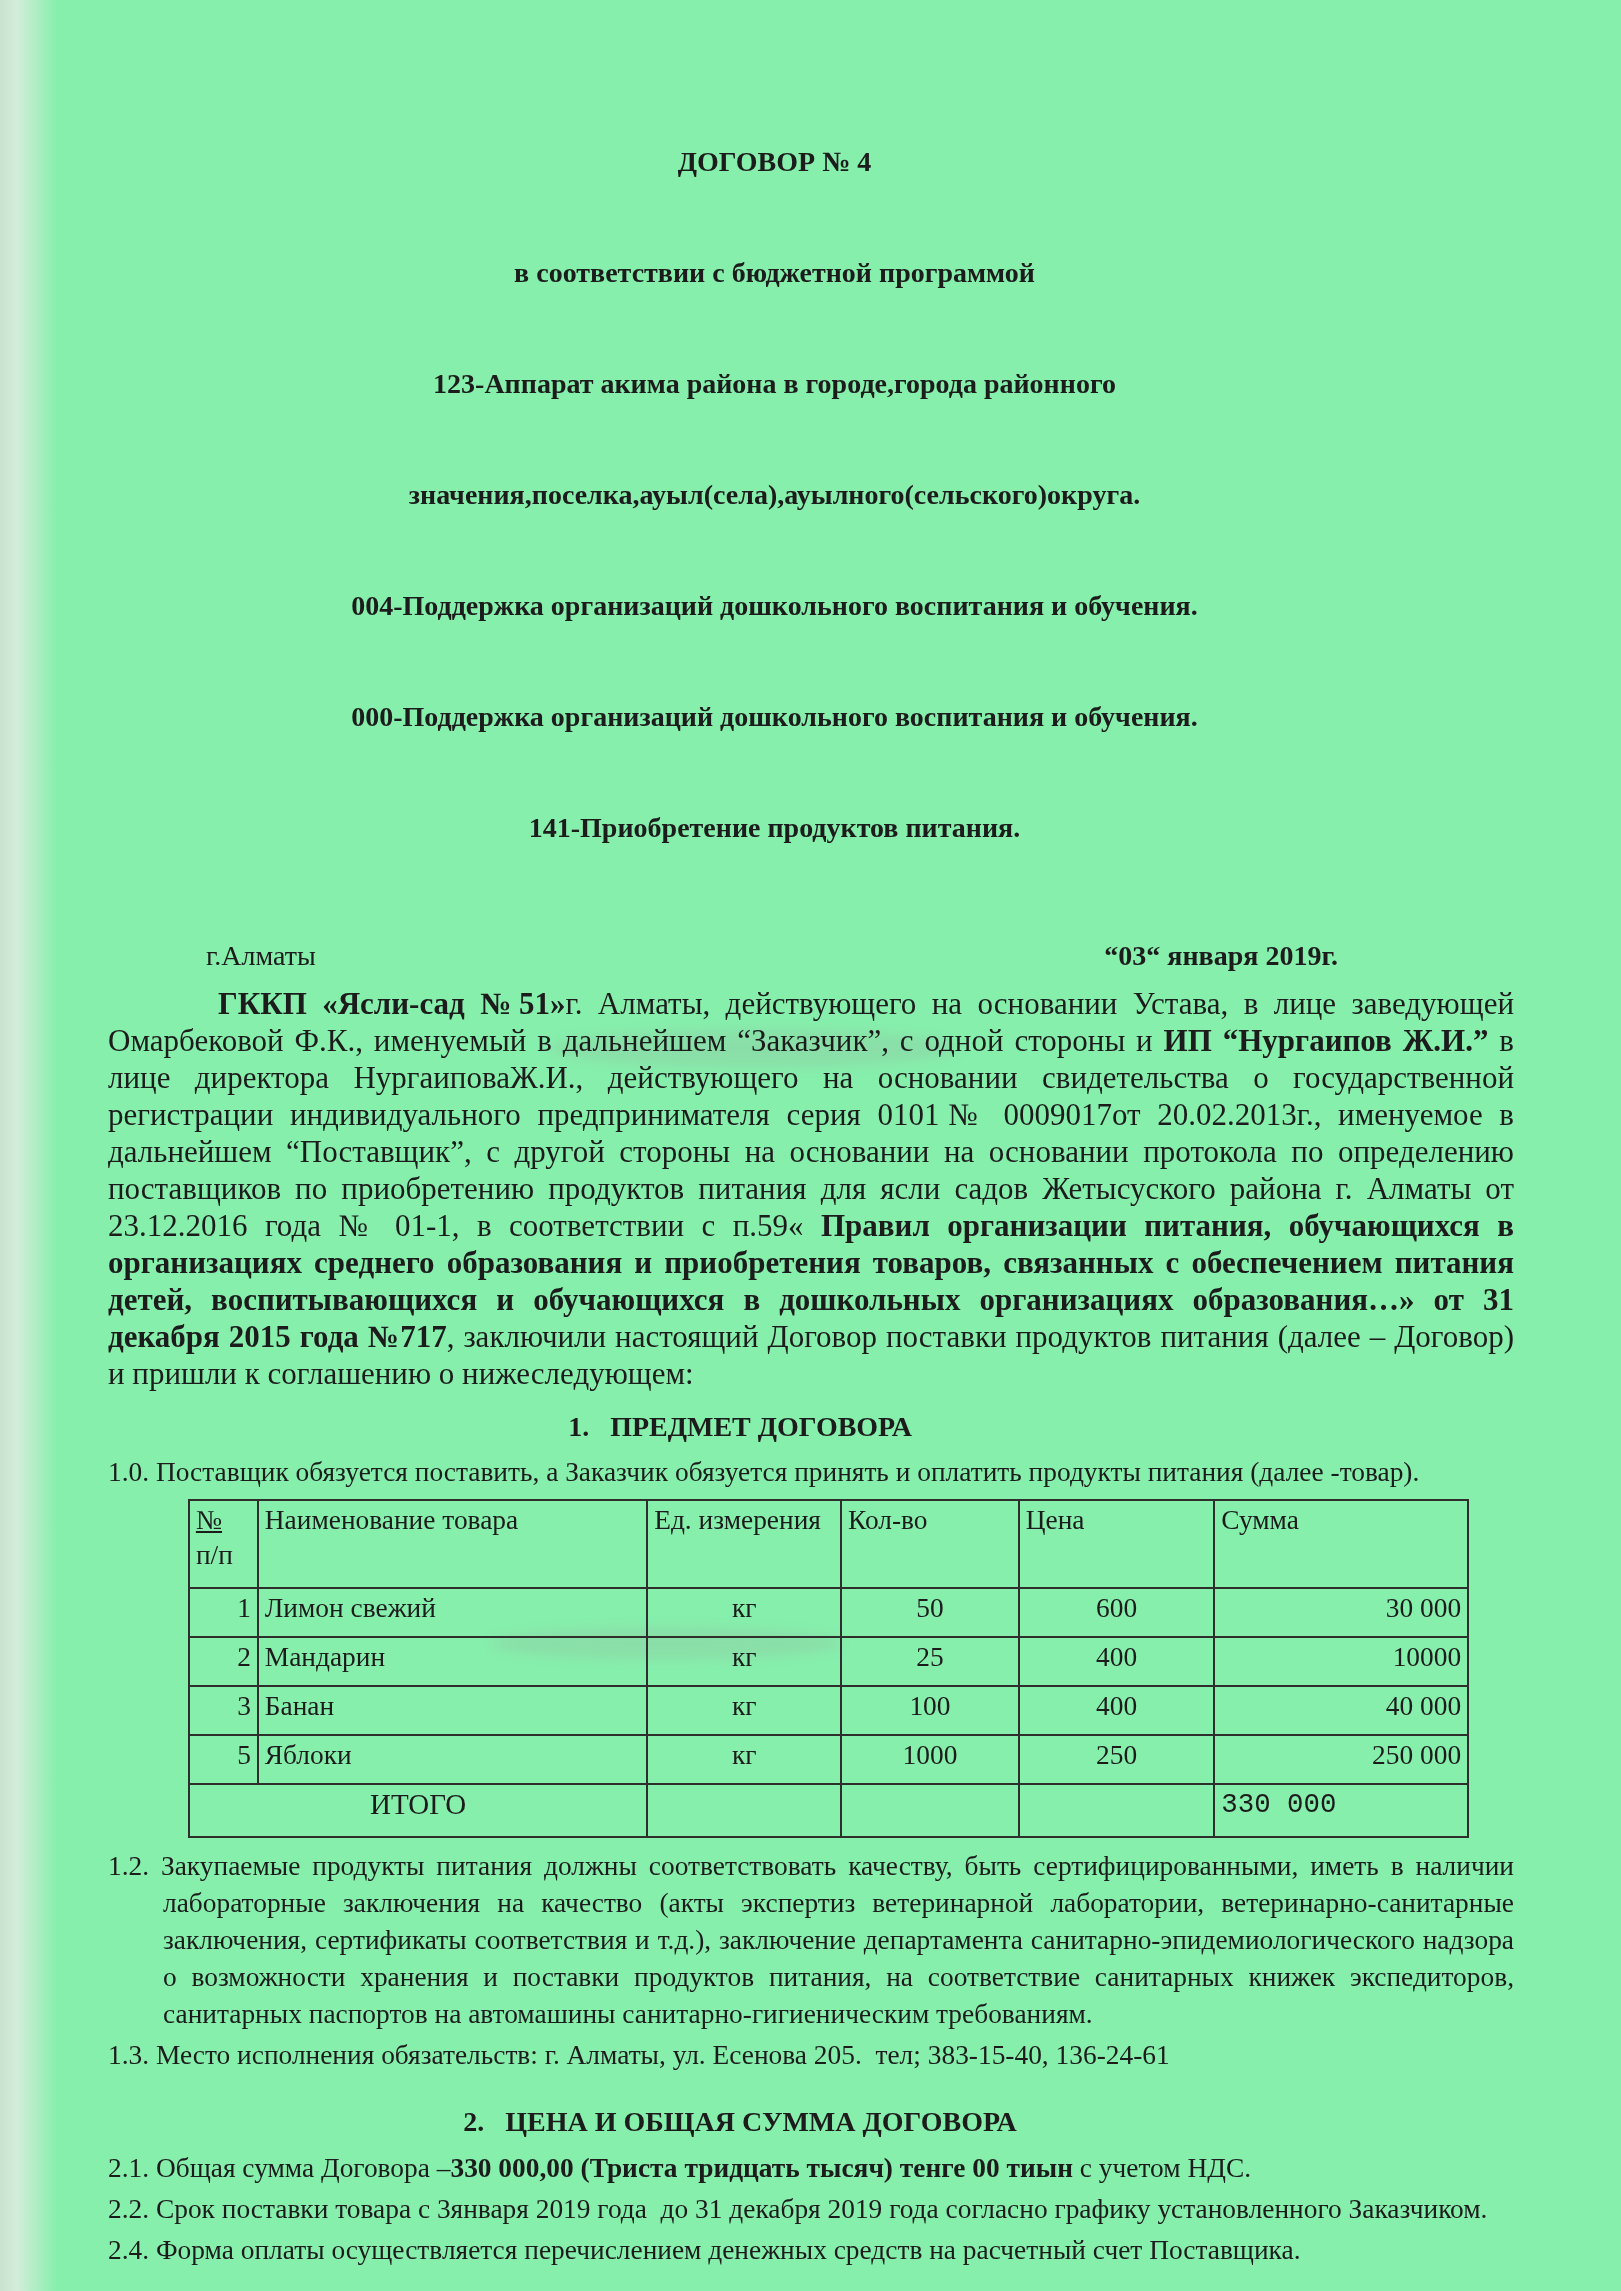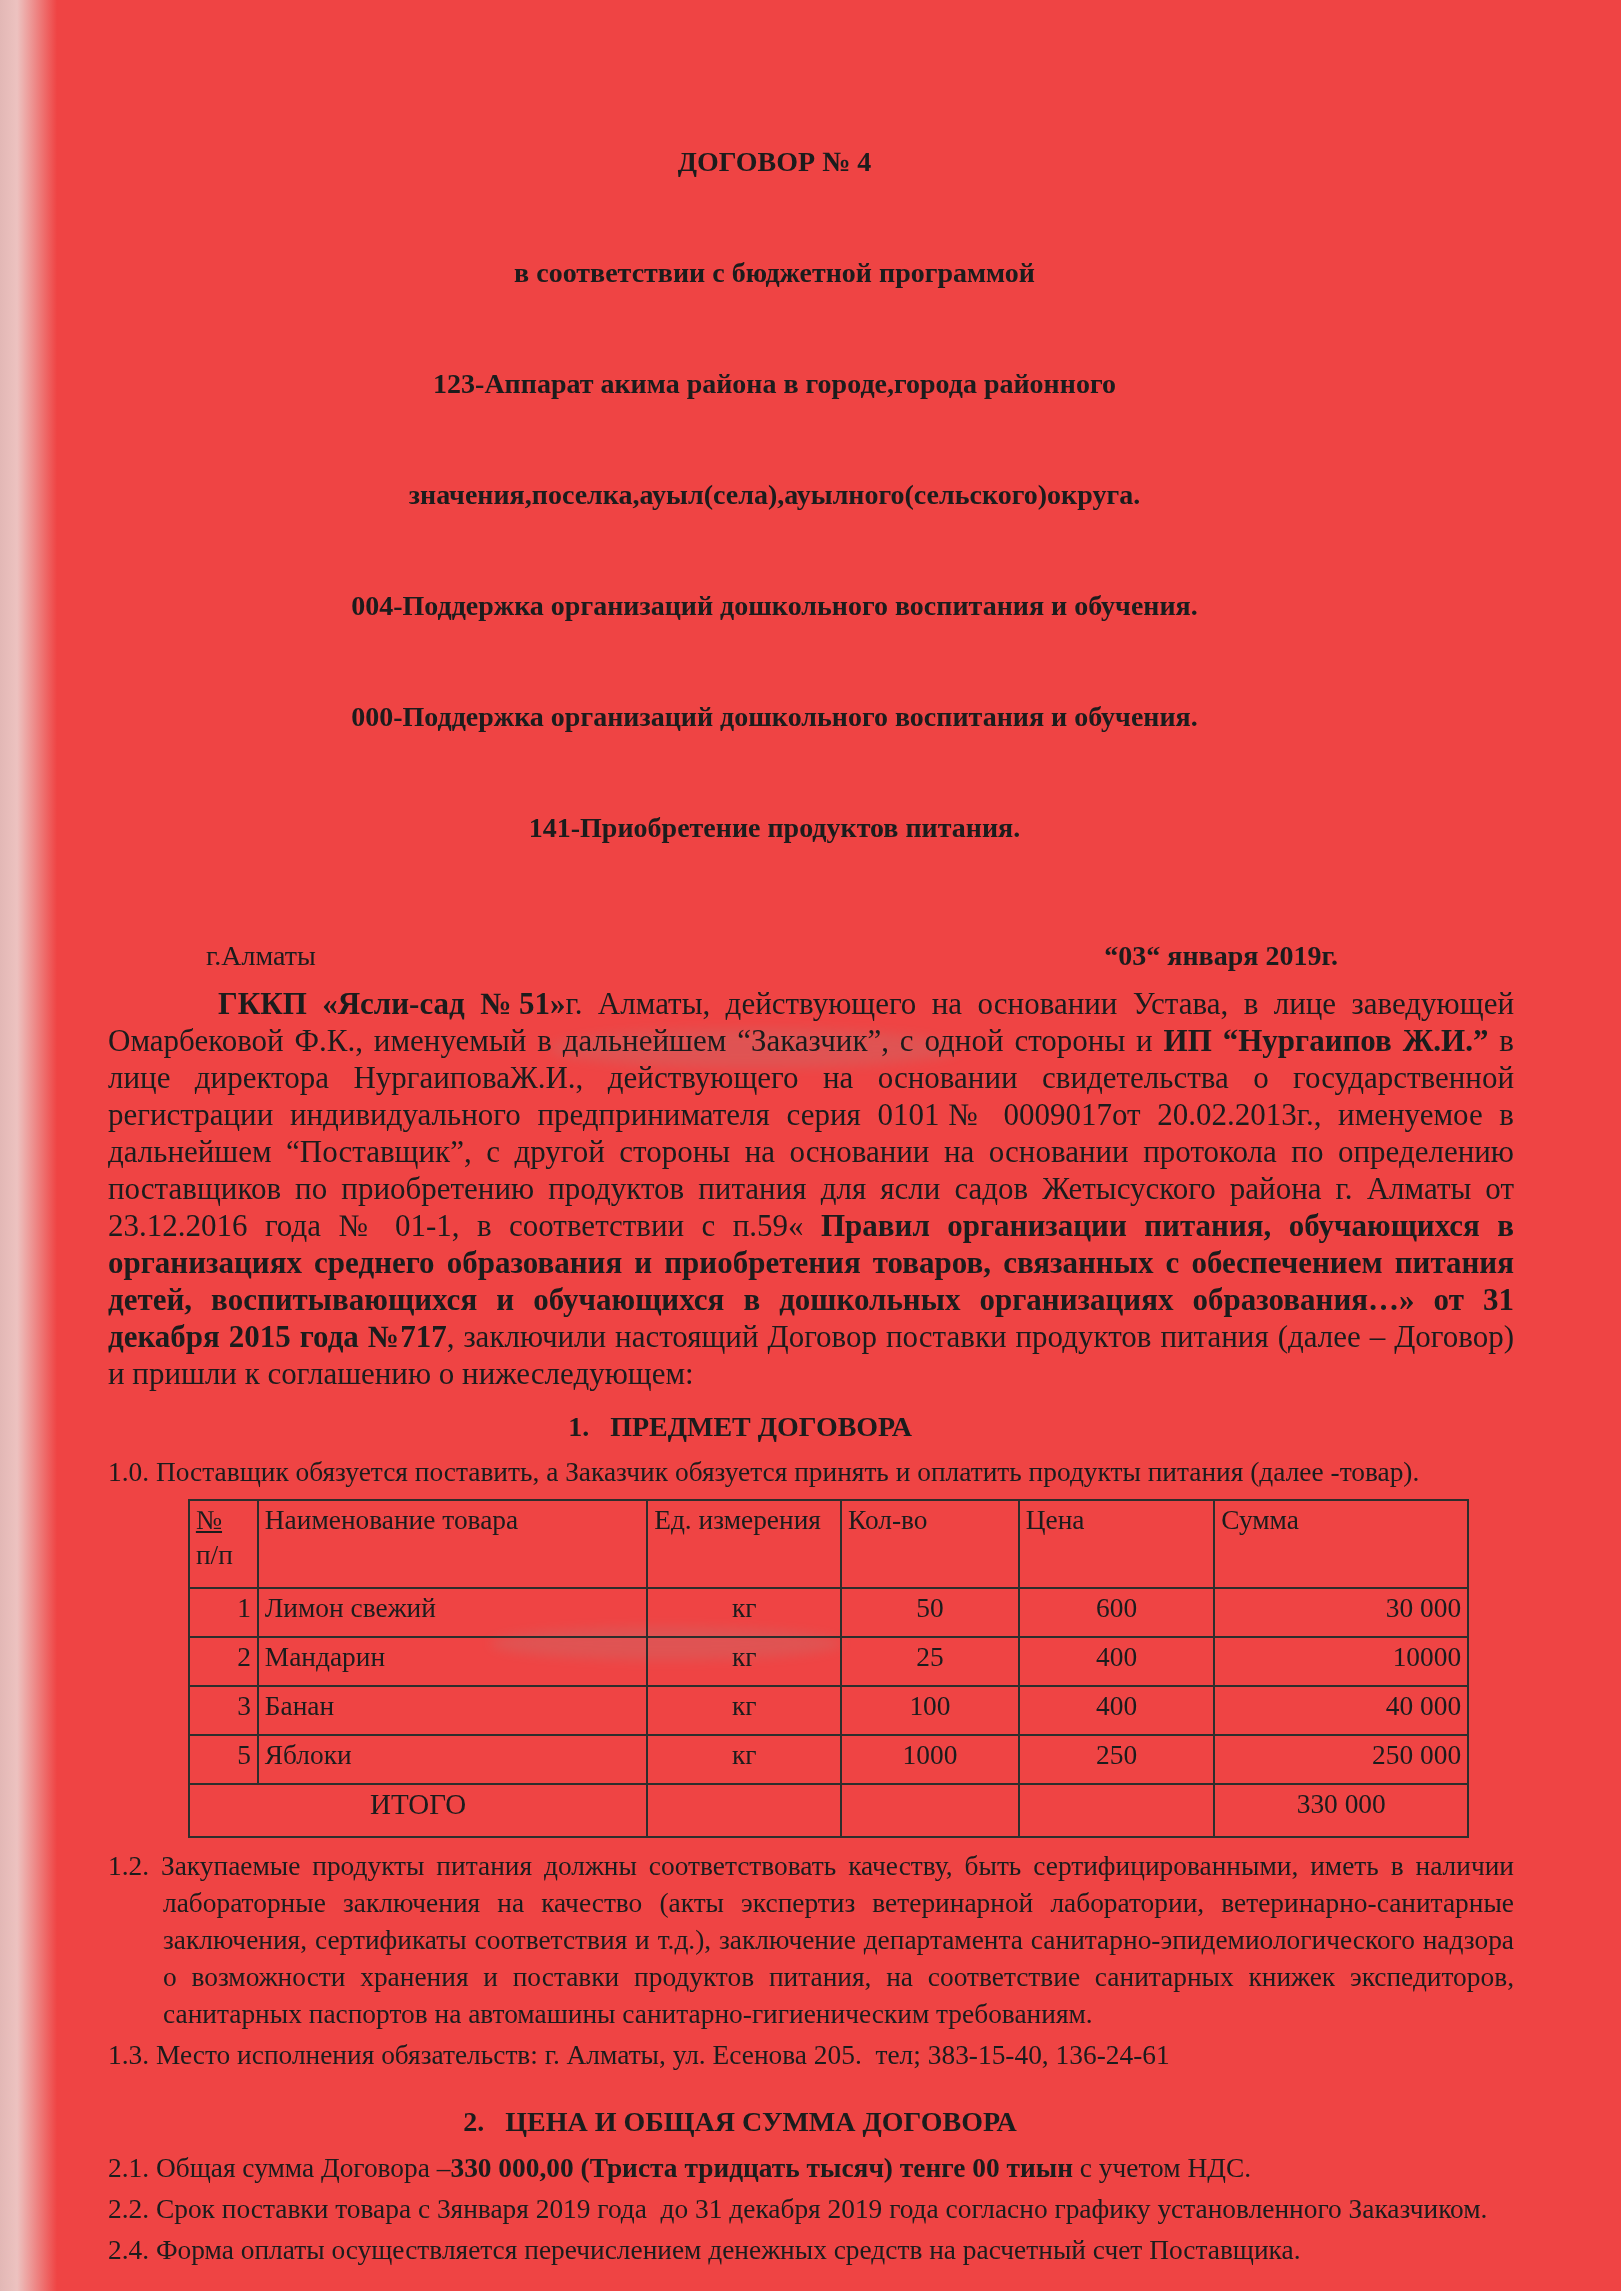--- a/index.html
+++ b/index.html
@@ -1,19 +1,19 @@
 <!DOCTYPE html>
 <html lang="ru"><head>
 <meta charset="utf-8">
 <style>
   html,body{margin:0;padding:0;background:#ffffff;}
   .page{
     position:relative;
     width:1621px;height:2292px;
-    background:#ef4444;
+    background:#86efac;
     overflow:hidden;
     color:#1c1c1c;
     font-family:"Liberation Serif","DejaVu Serif",serif;
   }
   .scan-edge{
     position:absolute;left:0;top:0;bottom:0;width:57px;
     background:linear-gradient(to right,#dededb 0%, #ecece9 30%, rgba(255,255,255,0) 100%);
     opacity:.75;pointer-events:none;
   }
   .smudge{position:absolute;pointer-events:none;filter:blur(5.9px);opacity:.18;background:#9a9a96;border-radius:50%;}
@@ -70,21 +70,21 @@
   th.h-no .pp{display:block;}
   th.h-name{padding-left:39px;}
   th.h-unit,th.h-qty,th.h-price,th.h-sum{text-align:center;}
   tr.row td{height:43px;}
   td.c-num{text-align:right;padding-right:9.8px;}
   td.c-name{padding-left:11.8px;}
   td.c-unit,td.c-qty,td.c-price{text-align:center;}
   td.c-sum{text-align:right;padding-right:13.7px;}
   tr.total td{height:47px;border-radius:23px;}
   td.total-label{font-weight:bold;text-align:center;font-size:29px;}
-  td.total-sum{font-weight:bold;text-align:center;padding-right:13.7px;}
+  td.total-sum{font-weight:bold;text-align:left;padding-right:13.7px;font-family:Liberation Mono, monospace;}
   .b{font-weight:bold;}
 </style>
 </head>
 <body>
 
 <div class="page">
   <div class="scan-edge"></div>
   <div class="smudge" style="left:549px;top:1029px;width:412px;height:39px;"></div>
   <div class="smudge" style="left:490px;top:1627px;width:353px;height:33px;"></div>
 

